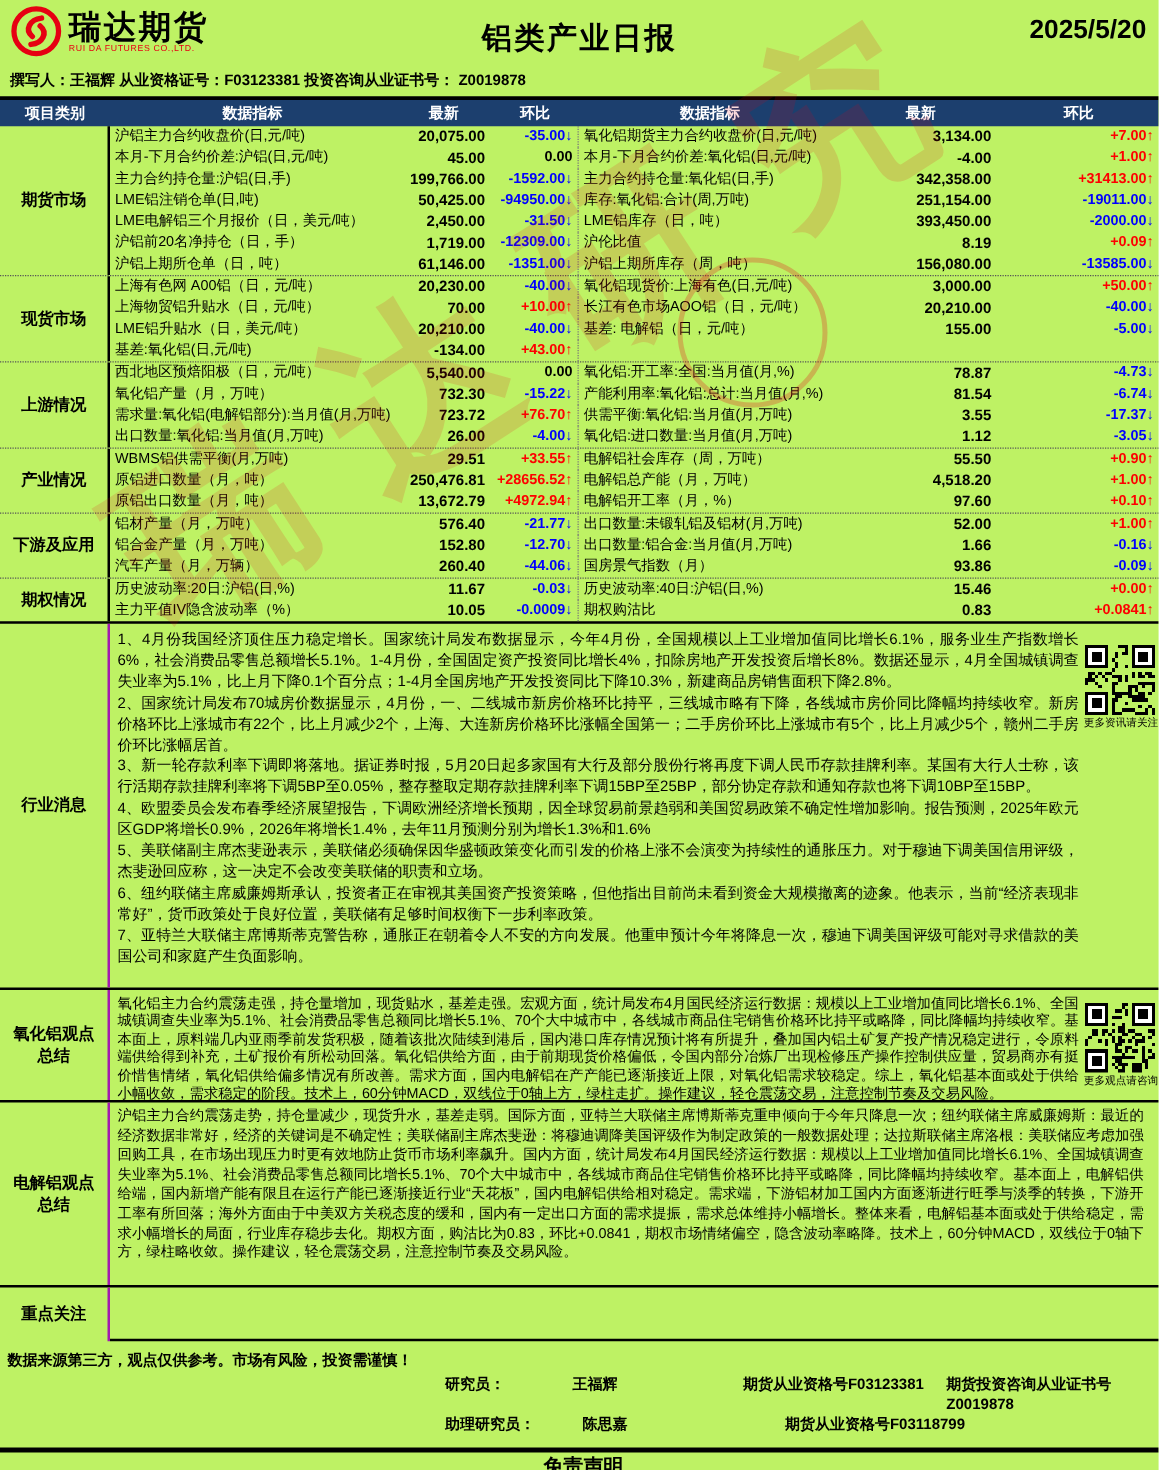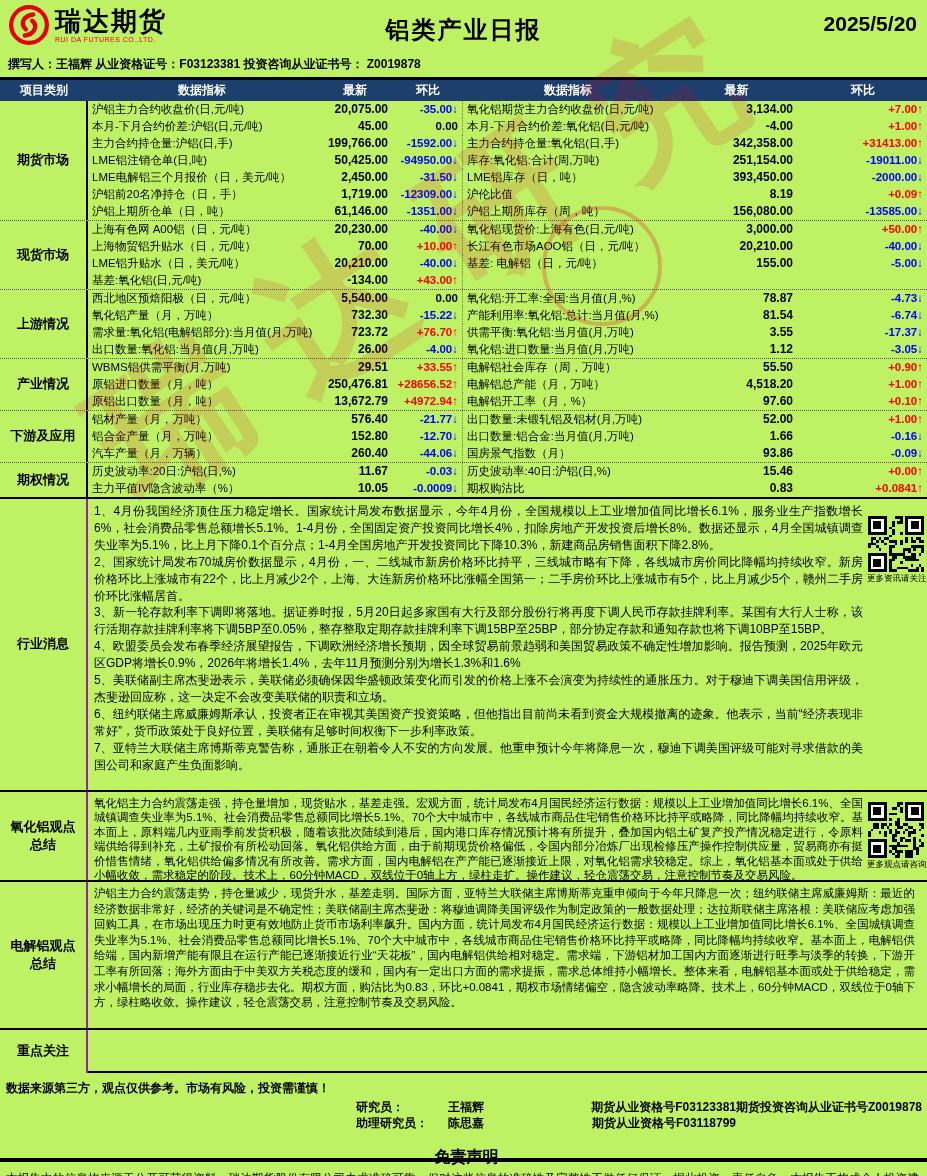--- a/index.html
+++ b/index.html
@@ -43,21 +43,21 @@
   .npara { font-size:12px; line-height:16.9px; text-align:justify; }
   .view-text { font-size:11.5px; line-height:14.4px; text-align:justify; }
   .h-aluminum .view-text { line-height:15.6px; }
   .qrbox { position:absolute; right:2px; width:58px; text-align:center; }
   .qrbox svg { width:56px; height:56px; display:block; margin:0 auto; }
   .qrcap { font-size:8.5px; white-space:nowrap; margin-top:1px; }
 
   
   .source-note { font-size:12px; font-weight:bold; padding:7px 0 2px 6px; }
   .researchers { margin-left:356px; font-size:12px; font-weight:bold; }
-  .res-row { display:flex; gap:0; line-height:16px; }
+  .res-row { display:flex; gap:18px; line-height:16px; }
   .res-row .r1 { width:92px; }
   .res-row .r2 { width:58px; }
   .res-row .r3 { width:230px;text-align:right; }
   .disclaimer-title { font-size:16px; font-weight:bold; padding:16px 0 3px 6px;text-align:center; }
   .disclaimer-text { font-size:11.5px; line-height:15.5px; padding:0 8px 0 6px; text-align:justify; }
   .bottom-bar { position:absolute; left:0; bottom:14px; width:100%; height:4px; background:#000; }
 
   
   .watermark { position:absolute; left:110px; top:360px; font-size:150px; font-weight:bold; color:var(--brand_red,#e60012); opacity:.14; letter-spacing:45px; white-space:nowrap; transform:rotate(-33deg); transform-origin:left center; pointer-events:none; z-index:9; }
   .seal { position:absolute; left:542px; top:206px; width:120px; height:120px; border:4px solid var(--brand_red,#e60012); border-radius:50%; opacity:.25; pointer-events:none; z-index:9; }

